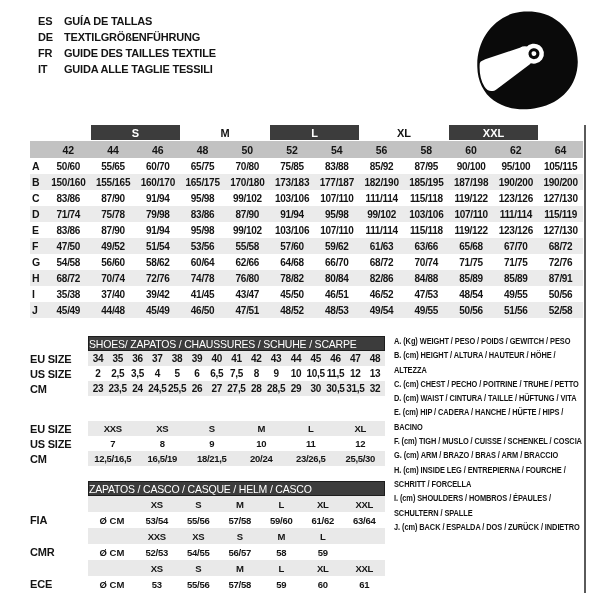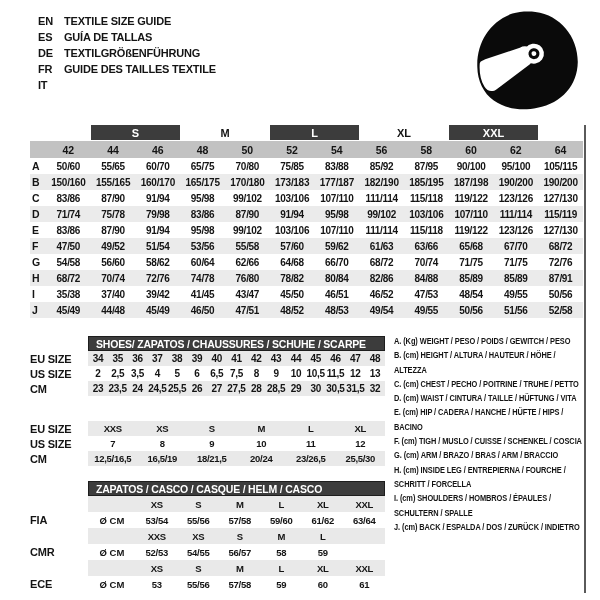--- a/index.html
+++ b/index.html
@@ -33,57 +33,54 @@
   .sub{left:30px;width:355px}
   #shoesTable{top:336px}
   #glovesTable{top:406px}
   #helmetTable{top:481px}
   .sub-row{display:grid;align-items:stretch;height:15px;font-weight:700}
   .hrow{height:16px}
   .g-shoes{grid-template-columns:58px repeat(15,1fr)}
   .g-gloves{grid-template-columns:58px repeat(6,1fr)}
   .g-helmet{grid-template-columns:58px 48px repeat(6,1fr)}
   .sub-title{grid-column:2 / -1;background:#3c3c3c;color:#fff;display:flex;align-items:center;
-      padding-left:7px;font-size:10.5px;font-weight:700;letter-spacing:-0.2px;border:1px solid #1d1d1d}
+      padding-left:0;font-size:10.5px;font-weight:400;letter-spacing:-0.2px;border:1px solid #1d1d1d}
   .row-label{display:flex;align-items:center;font-size:11px;letter-spacing:-0.2px}
   .val{display:flex;align-items:center;justify-content:center;text-align:center;
       font-size:9.5px;letter-spacing:-0.3px}
   .g-shoes .val{font-size:10px}
   .val.shaded{background:#e9e9e9}
   .val.unit{letter-spacing:0}
 
   
   #legend{left:394px;top:334px;width:250px;transform:scaleX(0.78);transform-origin:left top;
       font-size:9.5px;font-weight:700;line-height:14.3px;letter-spacing:-0.1px}
 
   
   #rightRule{left:584px;top:125px;width:1.5px;height:468px;background:#5a5a5a}
 </style>
 </head>
 <body>
 
 <div id="langHeader" class="abs">
     <div class="lang-line">
-      <span class="lang-code">EN</span>
-      <span class="lang-text">TEXTILE SIZE GUIDE</span>
-    </div>
-    <div class="lang-line">
       <span class="lang-code">ES</span>
       <span class="lang-text">GUÍA DE TALLAS</span>
     </div>
     <div class="lang-line">
       <span class="lang-code">DE</span>
       <span class="lang-text">TEXTILGRÖßENFÜHRUNG</span>
     </div>
     <div class="lang-line">
       <span class="lang-code">FR</span>
       <span class="lang-text">GUIDE DES TAILLES TEXTILE</span>
     </div>
     <div class="lang-line">
       <span class="lang-code">IT</span>
+      <span class="lang-text">GUIDA ALLE TAGLIE TESSILI</span>
     </div>
   </div>
 
 <svg id="helmetIcon" class="abs" width="120" height="112" viewBox="0 0 120 112" aria-hidden="true">
   <g transform="rotate(-9 60 56)">
     <path fill="#0a0a0a" d="M54,7
       C31,11 14,30 11,54
       C9,68 13,81 22,90
       C32,100 48,105 64,104
       C89,103 107,88 111,65

